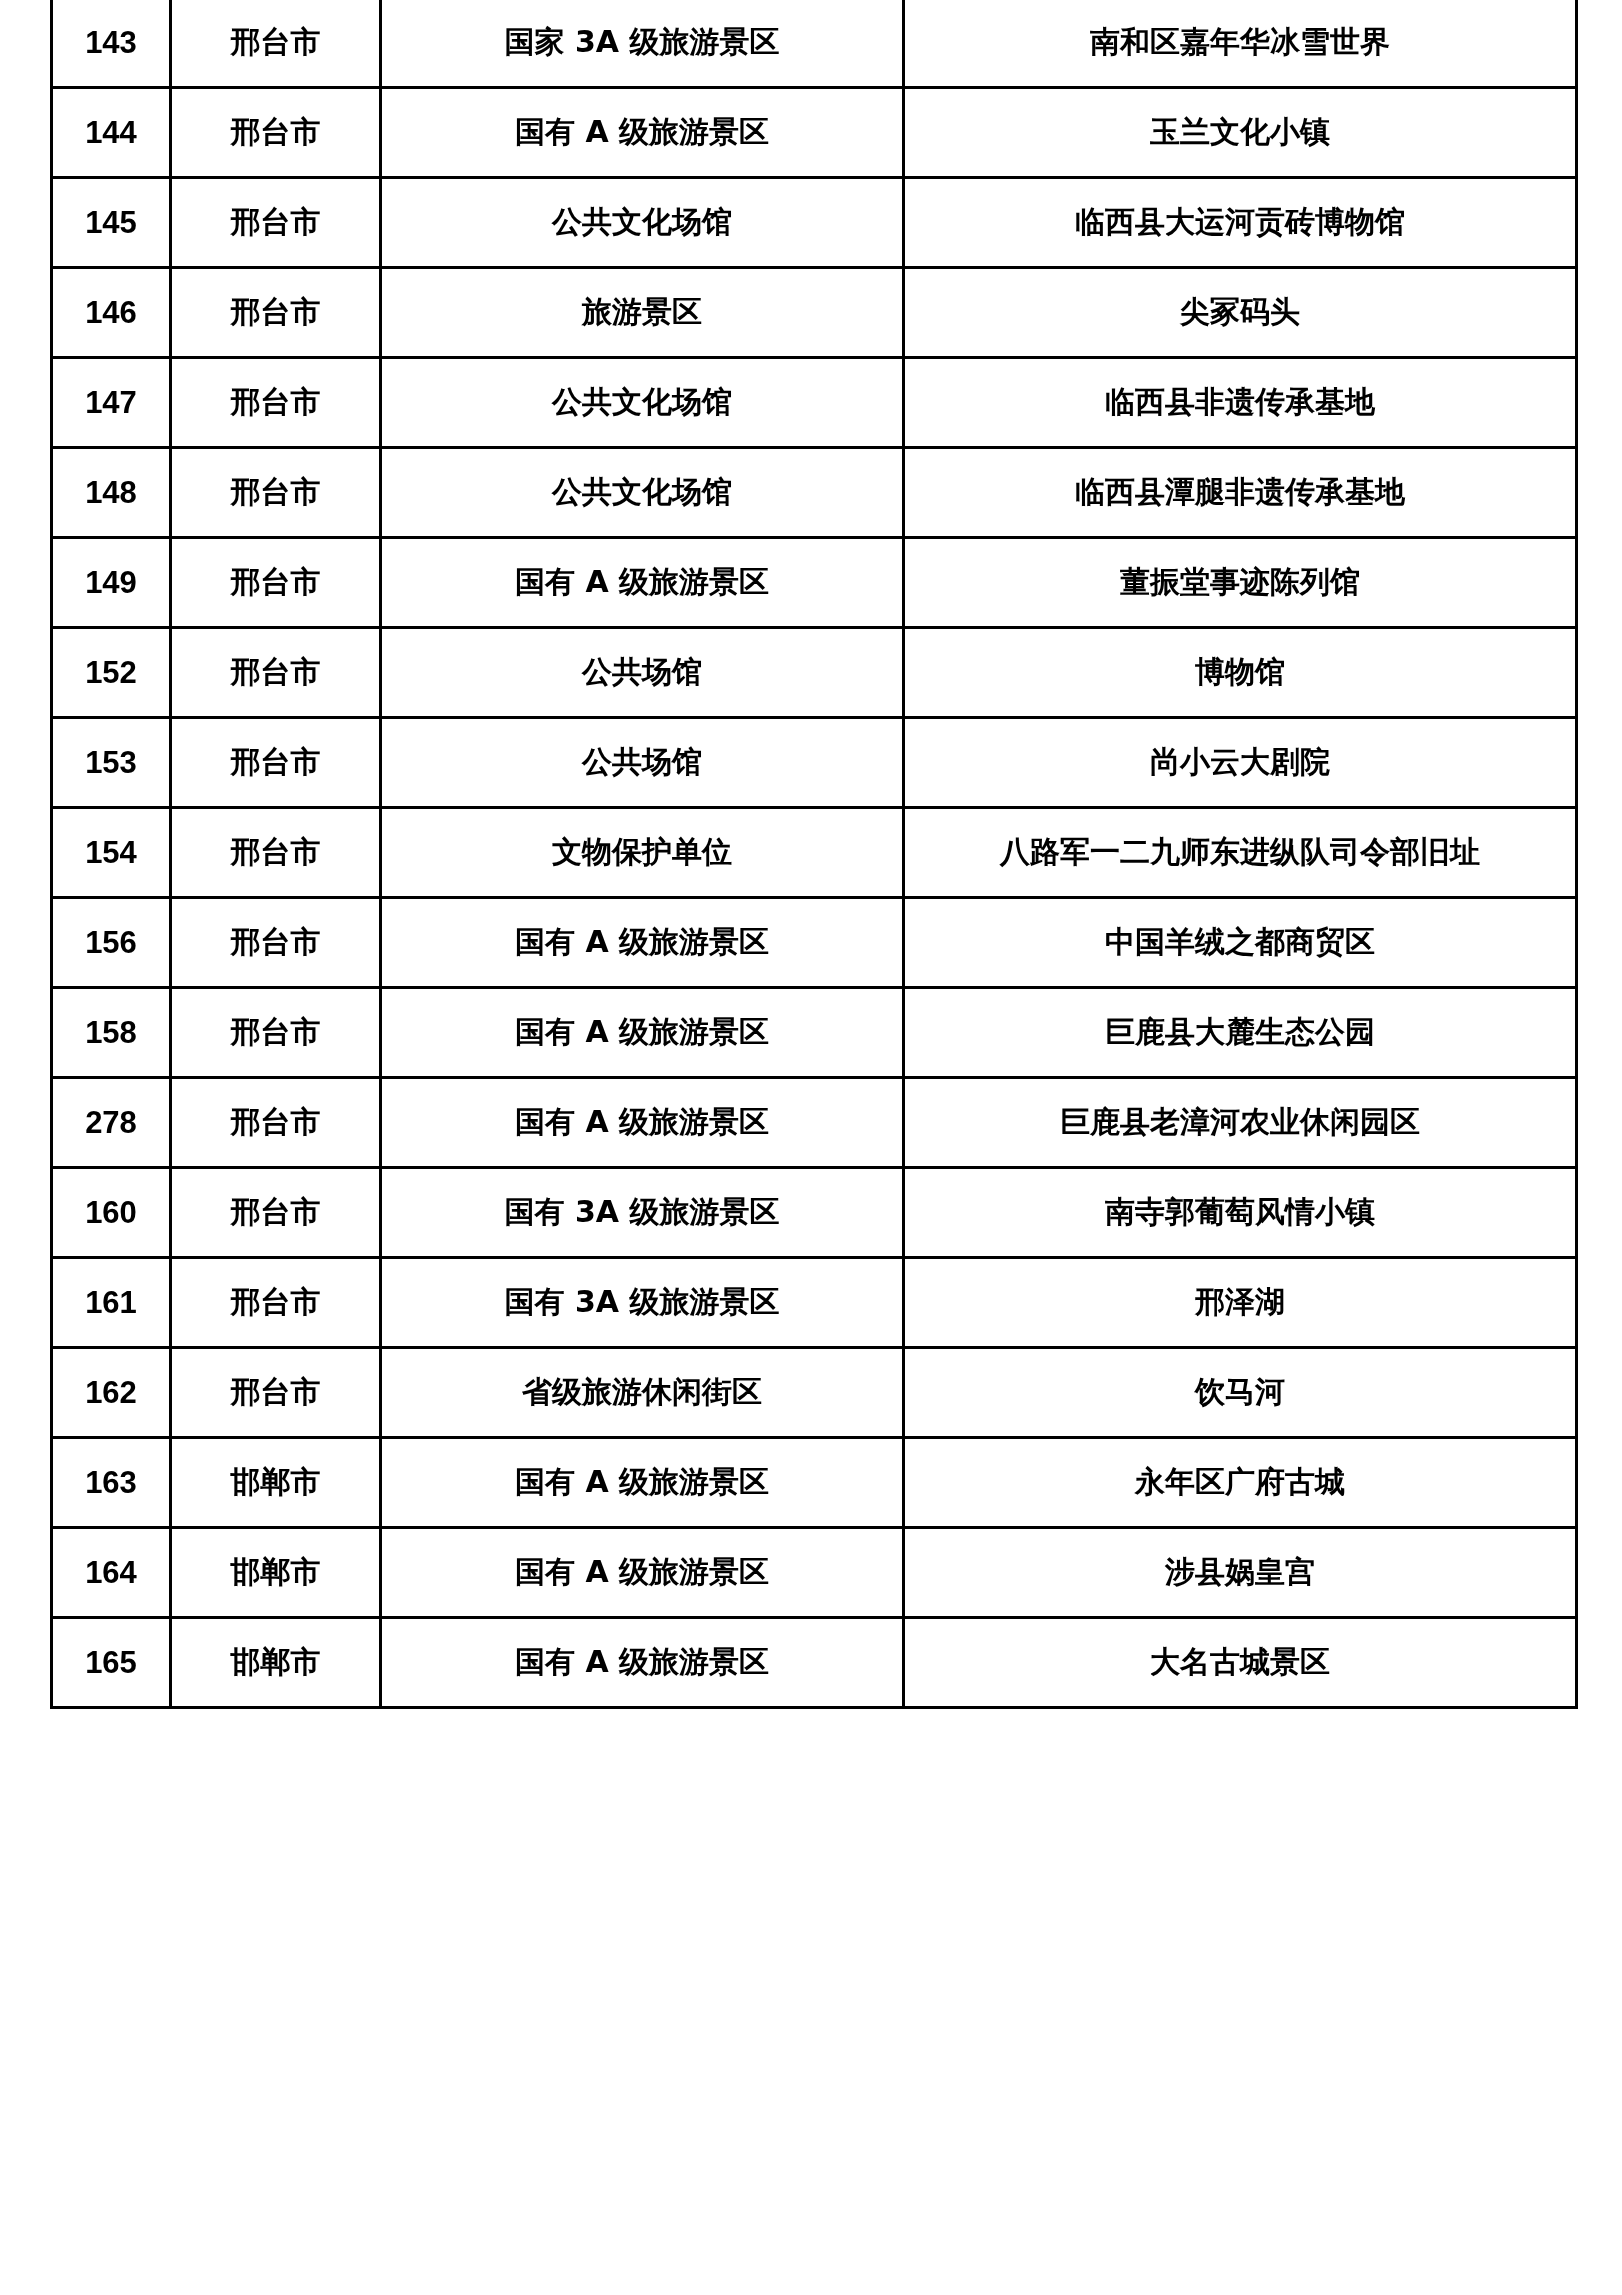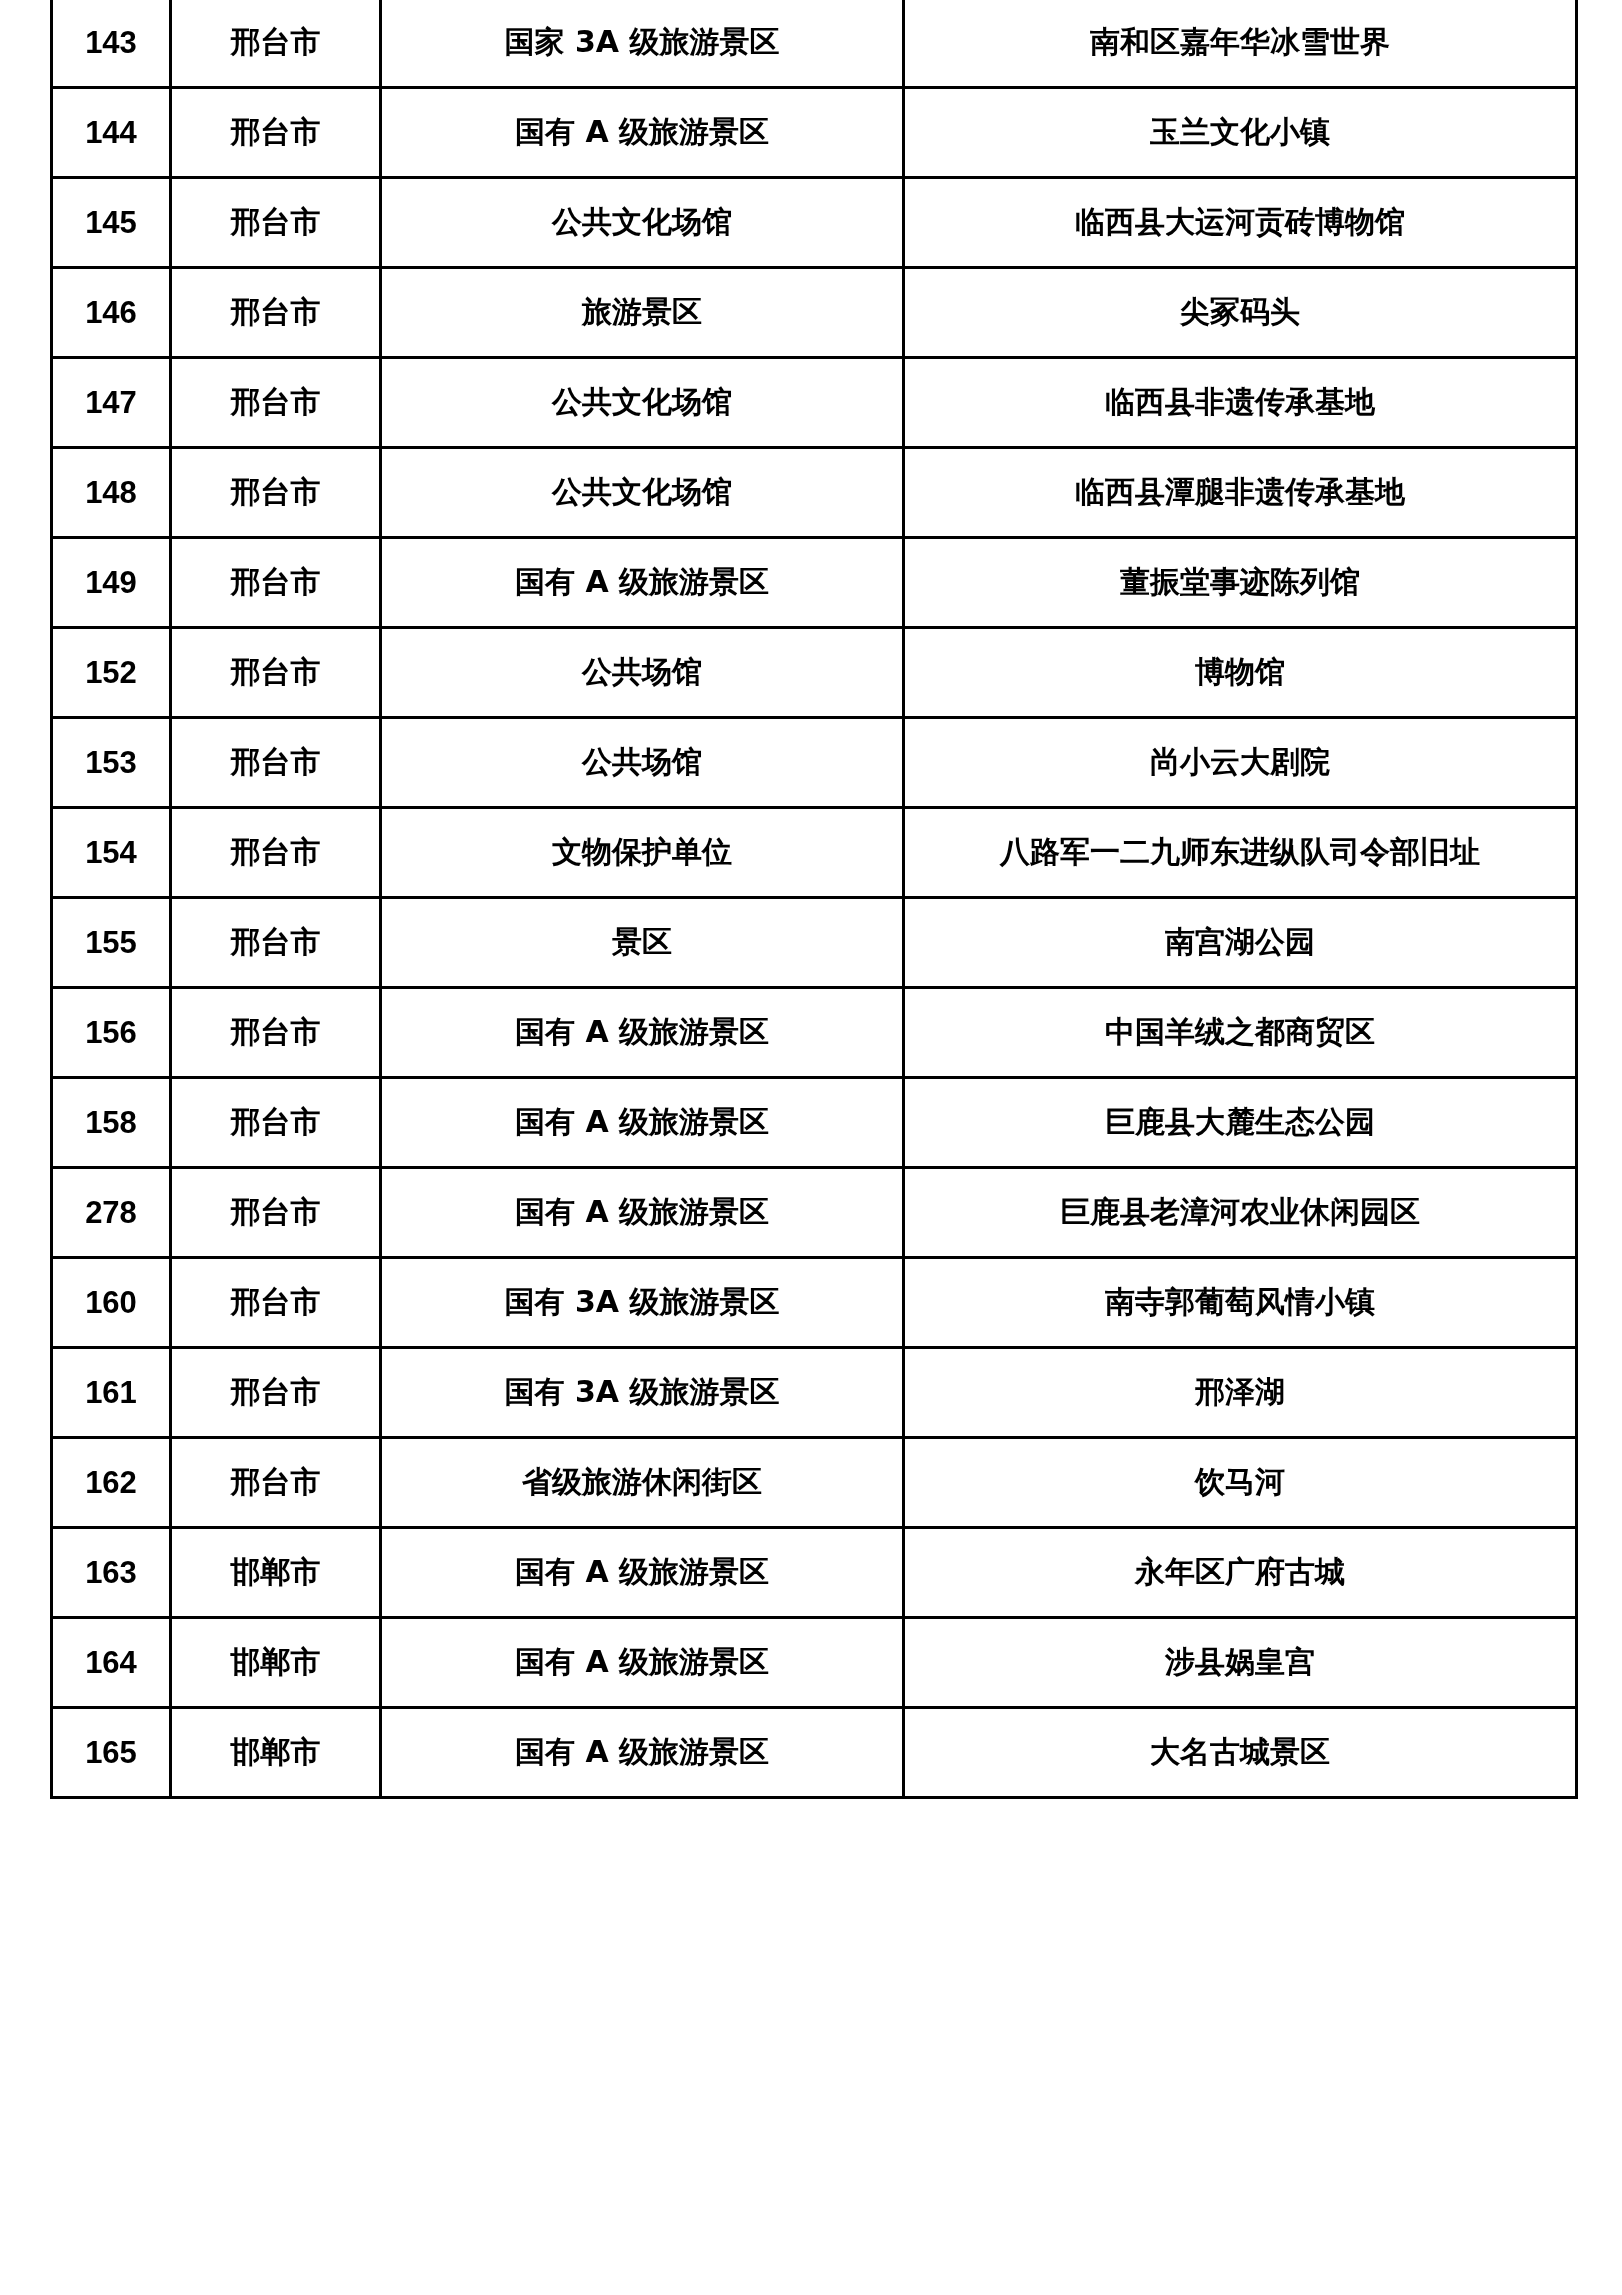--- a/index.html
+++ b/index.html
@@ -109,26 +109,20 @@
           <td>公共场馆</td>
           <td>尚小云大剧院</td>
         </tr>
         <tr>
           <td class="num">154</td>
           <td>邢台市</td>
           <td>文物保护单位</td>
           <td>八路军一二九师东进纵队司令部旧址</td>
         </tr>
         <tr>
-          <td class="num">155</td>
-          <td>邢台市</td>
-          <td>景区</td>
-          <td>南宫湖公园</td>
-        </tr>
-        <tr>
           <td class="num">156</td>
           <td>邢台市</td>
           <td>国有 A 级旅游景区</td>
           <td>中国羊绒之都商贸区</td>
         </tr>
         <tr>
           <td class="num">158</td>
           <td>邢台市</td>
           <td>国有 A 级旅游景区</td>
           <td>巨鹿县大麓生态公园</td>

